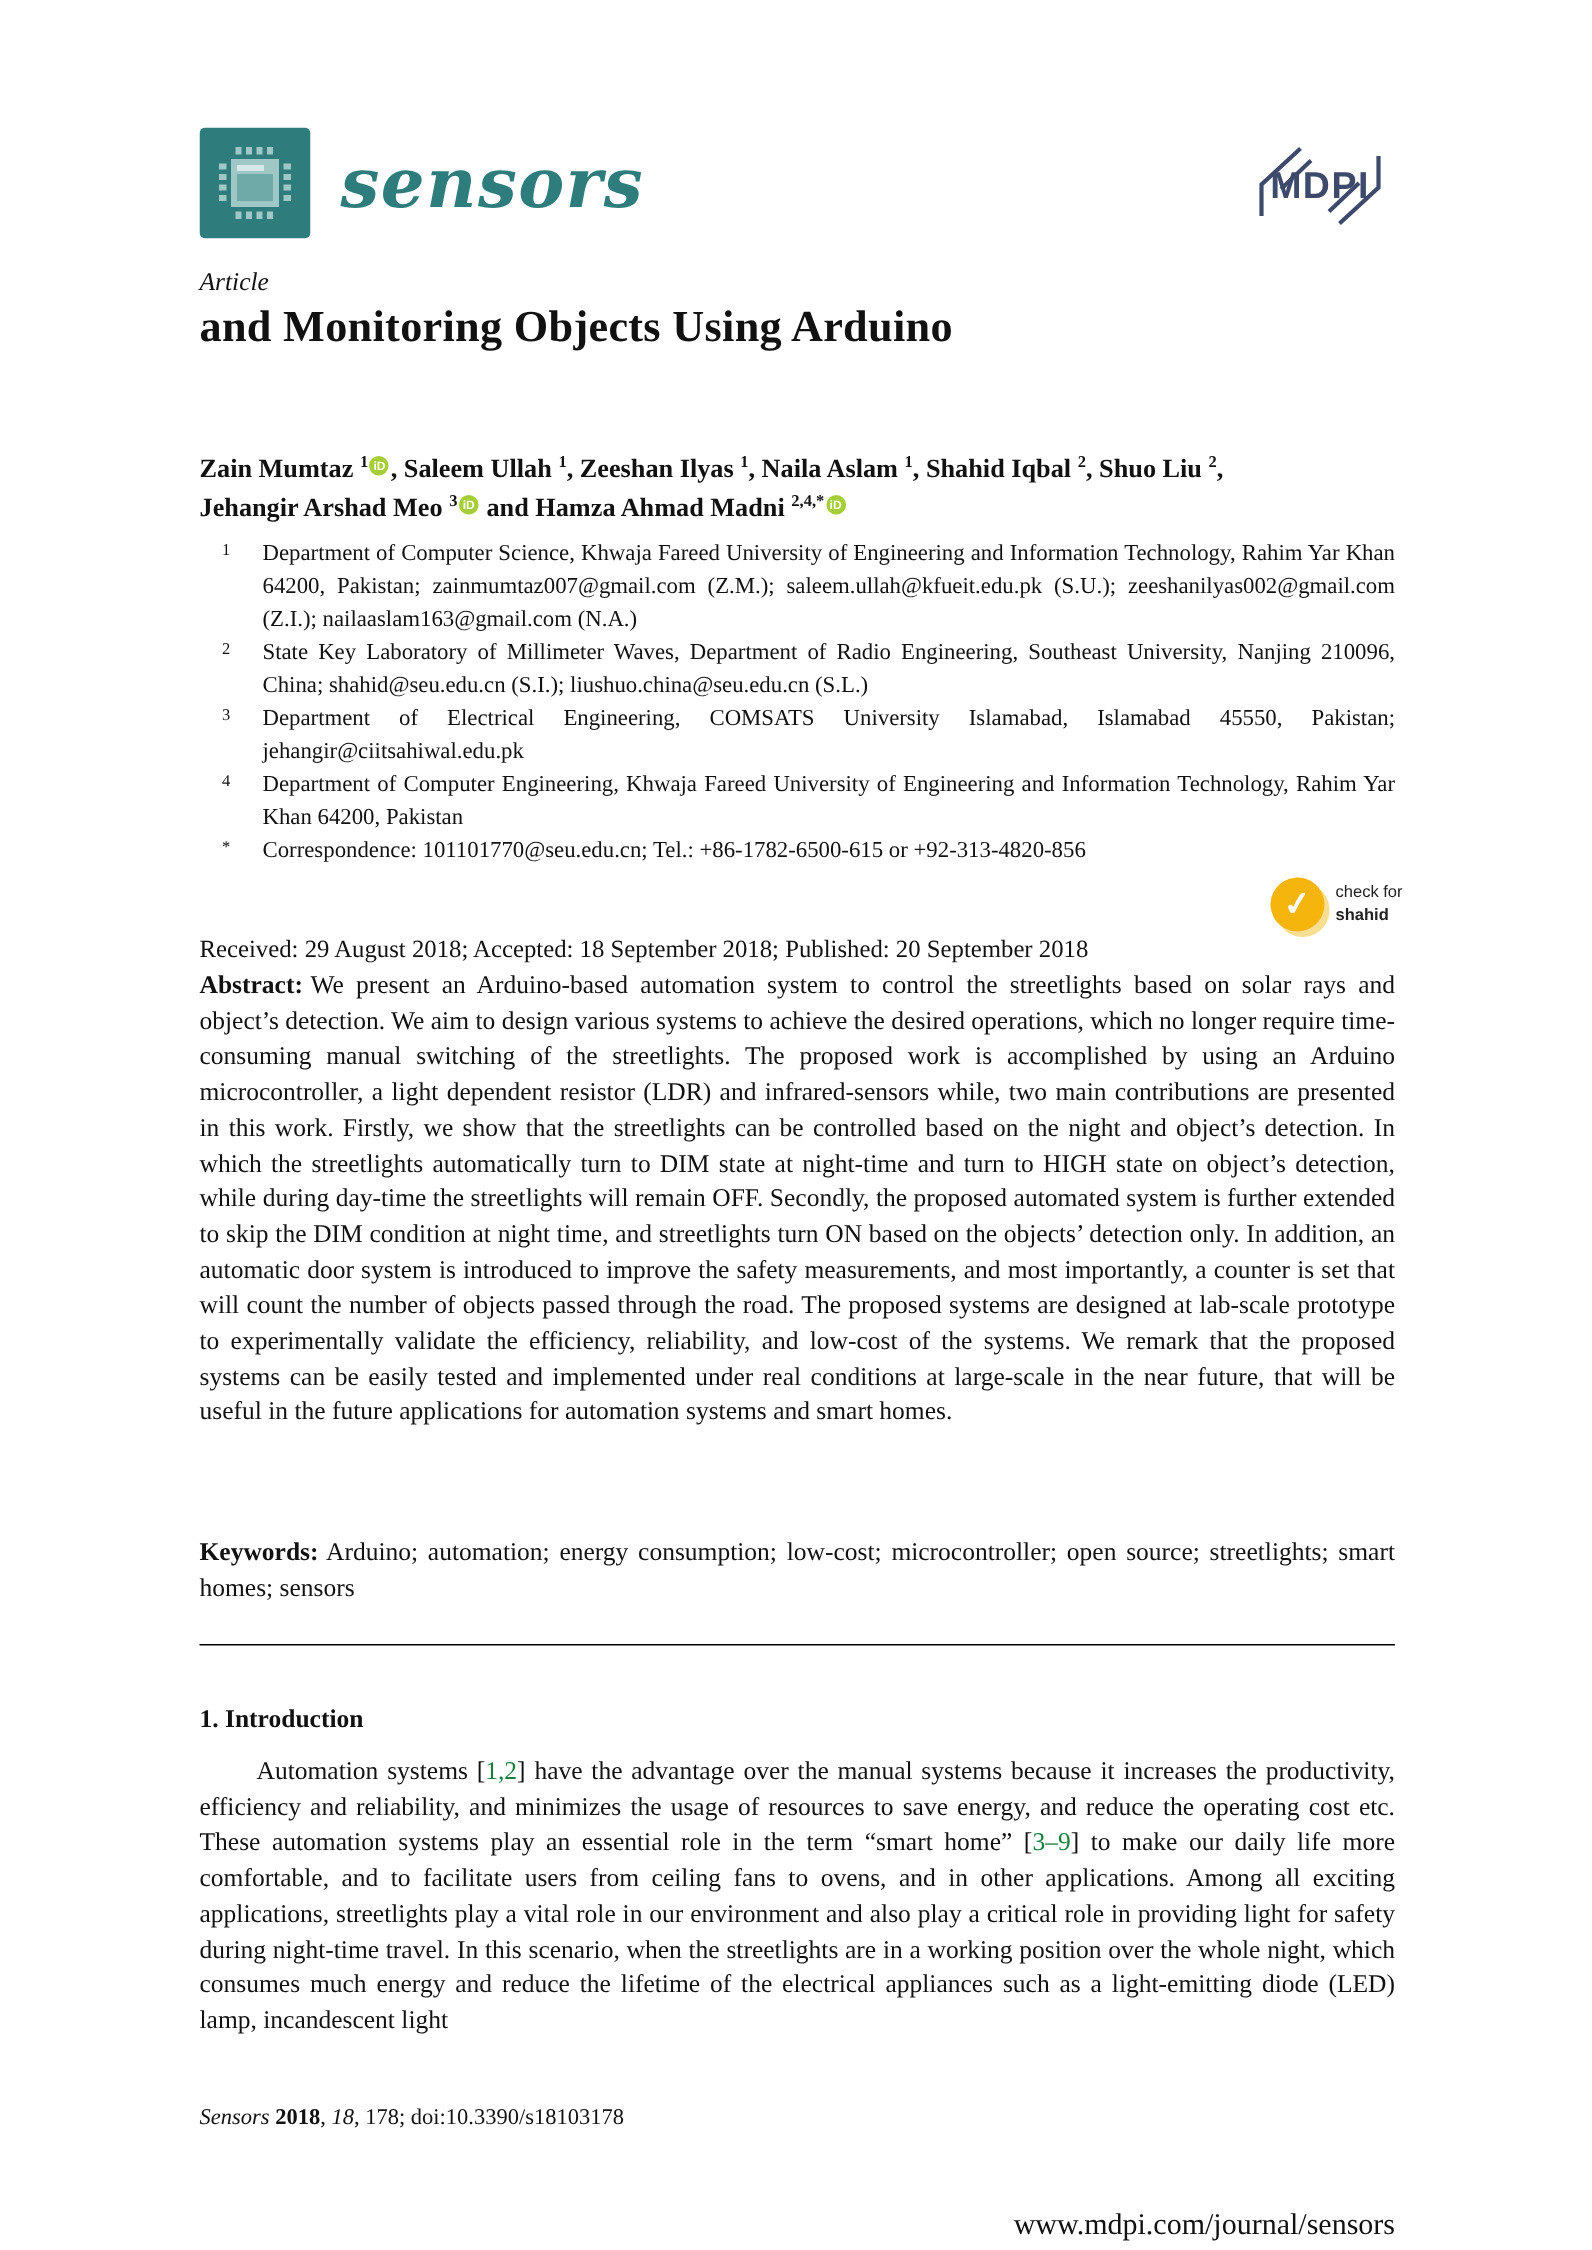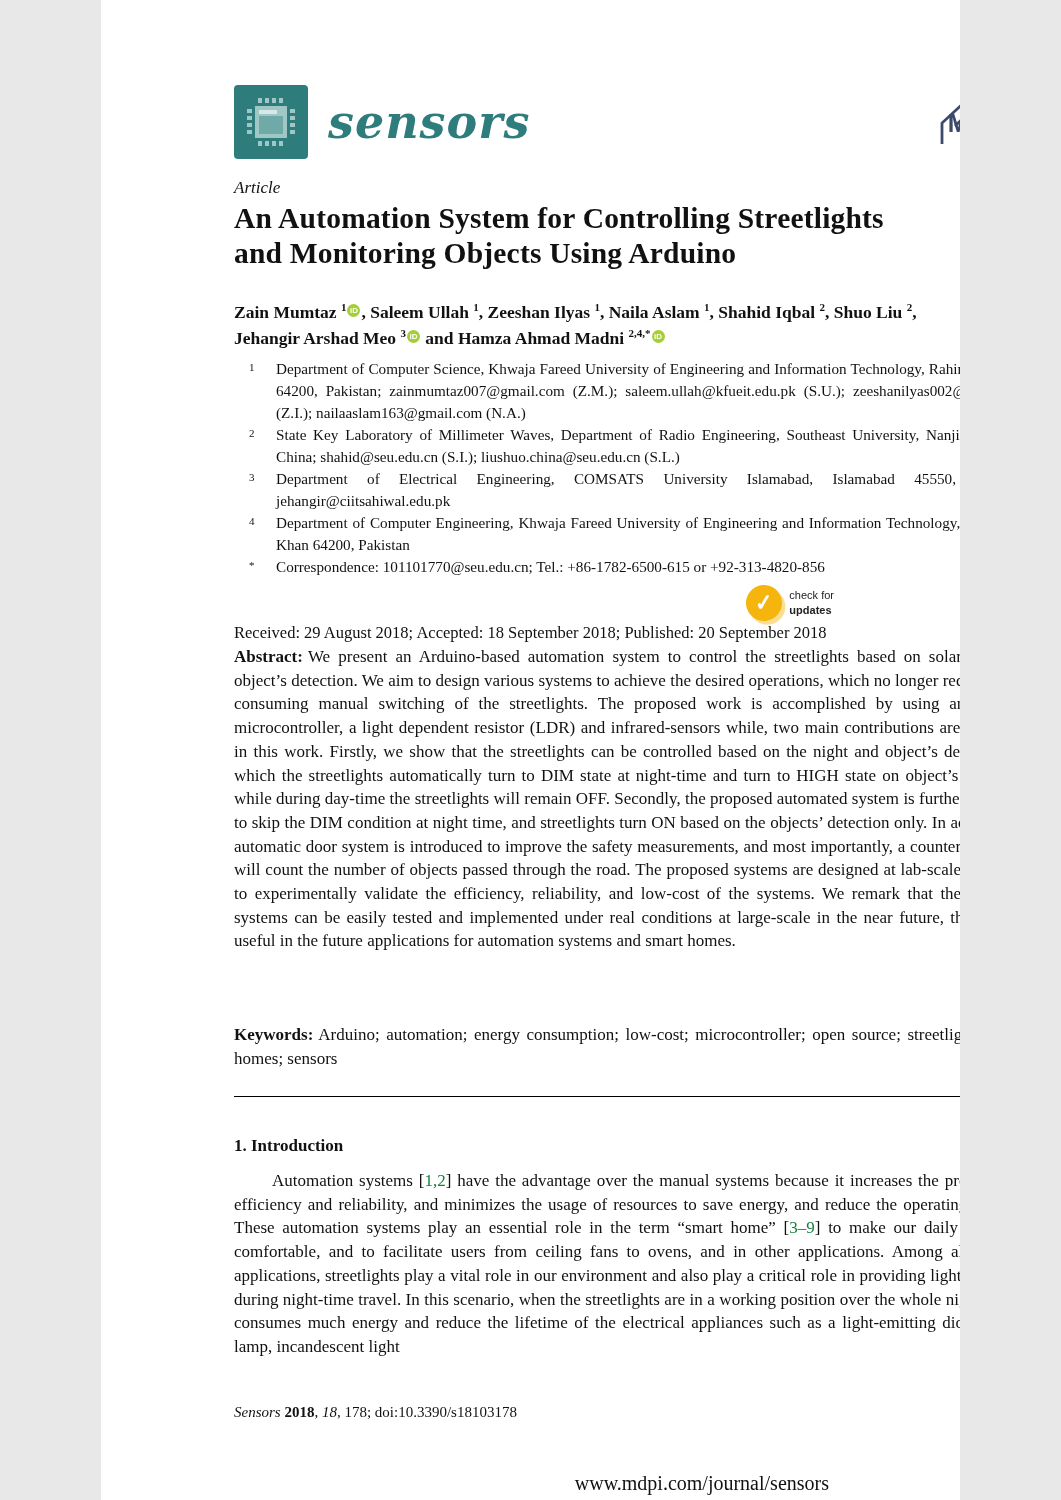--- a/index.html
+++ b/index.html
@@ -1,18 +1,18 @@
 <!DOCTYPE html>
 <html><head>
 <meta charset="utf-8">
 <style>
   html,body{margin:0;padding:0;background:#e8e8e8;}
   .page{
     position:relative;
-    width:859px;height:1500px;
+    width:1061px;height:1500px;
     background:#ffffff;
     font-family:"Liberation Serif", serif;
     color:#111;
     margin:0 auto;
     overflow:hidden;
   }
   .block{position:absolute;left:133px;width:797px;}
 
   
   .header{top:85px;height:80px;display:flex;justify-content:space-between;align-items:flex-start;}
@@ -122,21 +122,20 @@
         <path d="M89 13 V34 L63 58"></path>
         <path d="M76 31 L56 50"></path>
       </g>
       <text x="50" y="41" text-anchor="middle" font-family="Liberation Sans, sans-serif" font-size="25" font-weight="bold" letter-spacing="1" fill="#3E4A6B">MDPI</text>
     </svg>
   </div>
 
   <div class="block article-type">Article</div>
 
   <div class="block title">
-    <div>An Automation System for Controlling Streetlights</div>
     <div>and Monitoring Objects Using Arduino</div>
   </div>
 
   <div class="block authors"><span>Zain Mumtaz </span><sup>1</sup><span class="orcid">iD</span><span>, Saleem Ullah </span><sup>1</sup><span>, Zeeshan Ilyas </span><sup>1</sup><span>, Naila Aslam </span><sup>1</sup><span>, Shahid Iqbal </span><sup>2</sup><span>, Shuo Liu </span><sup>2</sup><span>,</span><br><span>Jehangir Arshad Meo </span><sup>3</sup><span class="orcid">iD</span><span> and Hamza Ahmad Madni </span><sup>2,4,*</sup><span class="orcid">iD</span></div>
 
   <div class="block affils">
     <div class="affil-row">
       <span class="affil-marker">1</span>
       <span class="affil-text">Department of Computer Science, Khwaja Fareed University of Engineering and Information Technology, Rahim Yar Khan 64200, Pakistan; zainmumtaz007@gmail.com (Z.M.); saleem.ullah@kfueit.edu.pk (S.U.); zeeshanilyas002@gmail.com (Z.I.); nailaaslam163@gmail.com (N.A.)</span>
     </div>
@@ -157,21 +156,21 @@
       <span class="affil-text">Correspondence: 101101770@seu.edu.cn; Tel.: +86-1782-6500-615 or +92-313-4820-856</span>
     </div>
   </div>
 
   <div class="block dates">Received: 29 August 2018; Accepted: 18 September 2018; Published: 20 September 2018</div>
 
   <div class="badge">
     <div class="badge-circle">✓</div>
     <div class="badge-text">
       <div>check for</div>
-      <div class="b2">updates</div>
+      <div class="b2">shahid</div>
     </div>
   </div>
 
   <div class="block abstract">
     <span class="inline-label">Abstract:</span><span>We present an Arduino-based automation system to control the streetlights based on solar rays and object’s detection. We aim to design various systems to achieve the desired operations, which no longer require time-consuming manual switching of the streetlights. The proposed work is accomplished by using an Arduino microcontroller, a light dependent resistor (LDR) and infrared-sensors while, two main contributions are presented in this work. Firstly, we show that the streetlights can be controlled based on the night and object’s detection. In which the streetlights automatically turn to DIM state at night-time and turn to HIGH state on object’s detection, while during day-time the streetlights will remain OFF. Secondly, the proposed automated system is further extended to skip the DIM condition at night time, and streetlights turn ON based on the objects’ detection only. In addition, an automatic door system is introduced to improve the safety measurements, and most importantly, a counter is set that will count the number of objects passed through the road. The proposed systems are designed at lab-scale prototype to experimentally validate the efficiency, reliability, and low-cost of the systems. We remark that the proposed systems can be easily tested and implemented under real conditions at large-scale in the near future, that will be useful in the future applications for automation systems and smart homes.</span>
   </div>
 
   <div class="block keywords">
     <span class="inline-label">Keywords:</span><span>Arduino; automation; energy consumption; low-cost; microcontroller; open source; streetlights; smart homes; sensors</span>
   </div>

